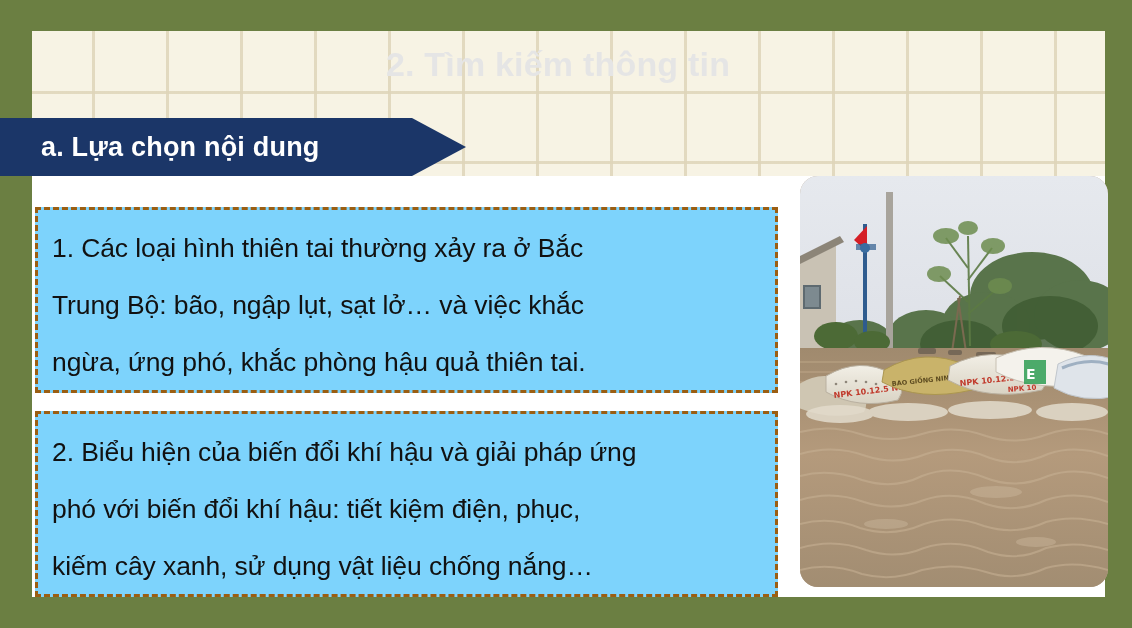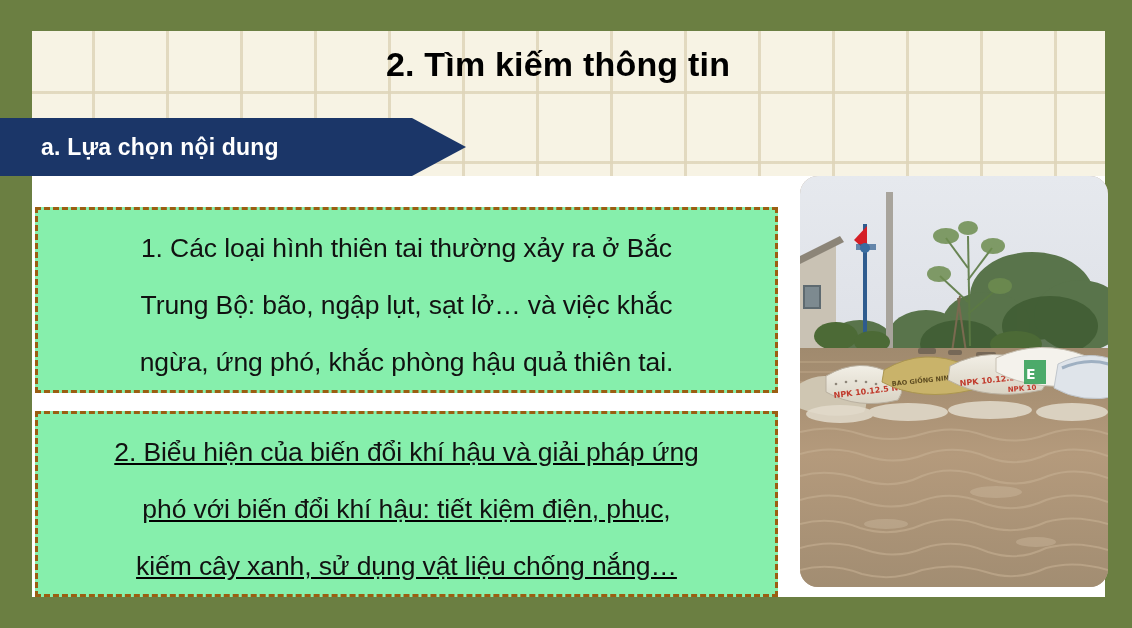--- a/index.html
+++ b/index.html
@@ -49,60 +49,59 @@
 
   
   #title {
     position: absolute;
     left: 0;
     top: 45px;
     width: 1116px;
     text-align: center;
     font-size: 34px;
     font-weight: bold;
-    color: #000000;
+    color: #e5e5e5;
     letter-spacing: 0.2px;
     white-space: nowrap;
   }
 
   
   #banner {
     position: absolute;
     left: 0;
     top: 118px;
     width: 466px;
     height: 58px;
     background: #1b3668;
     -webkit-clip-path: polygon(0 0, 412px 0, 466px 50%, 412px 100%, 0 100%);
     clip-path: polygon(0 0, 412px 0, 466px 50%, 412px 100%, 0 100%);
     display: flex;
     align-items: center;
   }
   #banner-label {
     color: #ffffff;
-    font-size: 23px;
+    font-size: 27px;
     font-weight: bold;
     margin-left: 41px;
     white-space: nowrap;
     letter-spacing: 0.2px;
   }
 
   
   .textbox {
     position: absolute;
     left: 35px;
     width: 743px;
-    background: #86efac;
+    background: #7dd3fc;
     border: 3px dashed #9b5e12;
     box-sizing: border-box;
     padding: 10px 14px 12px 14px;
-    text-align: center;
   }
   #box1 { top: 207px; height: 186px; }
-  #box2 { top: 411px; height: 186px; text-decoration: underline; }
+  #box2 { top: 411px; height: 186px; }
 
   .textbox p {
     margin: 0;
     font-size: 26.5px;
     line-height: 57px;
     color: #111111;
     white-space: nowrap;
     letter-spacing: -0.1px;
   }
 

